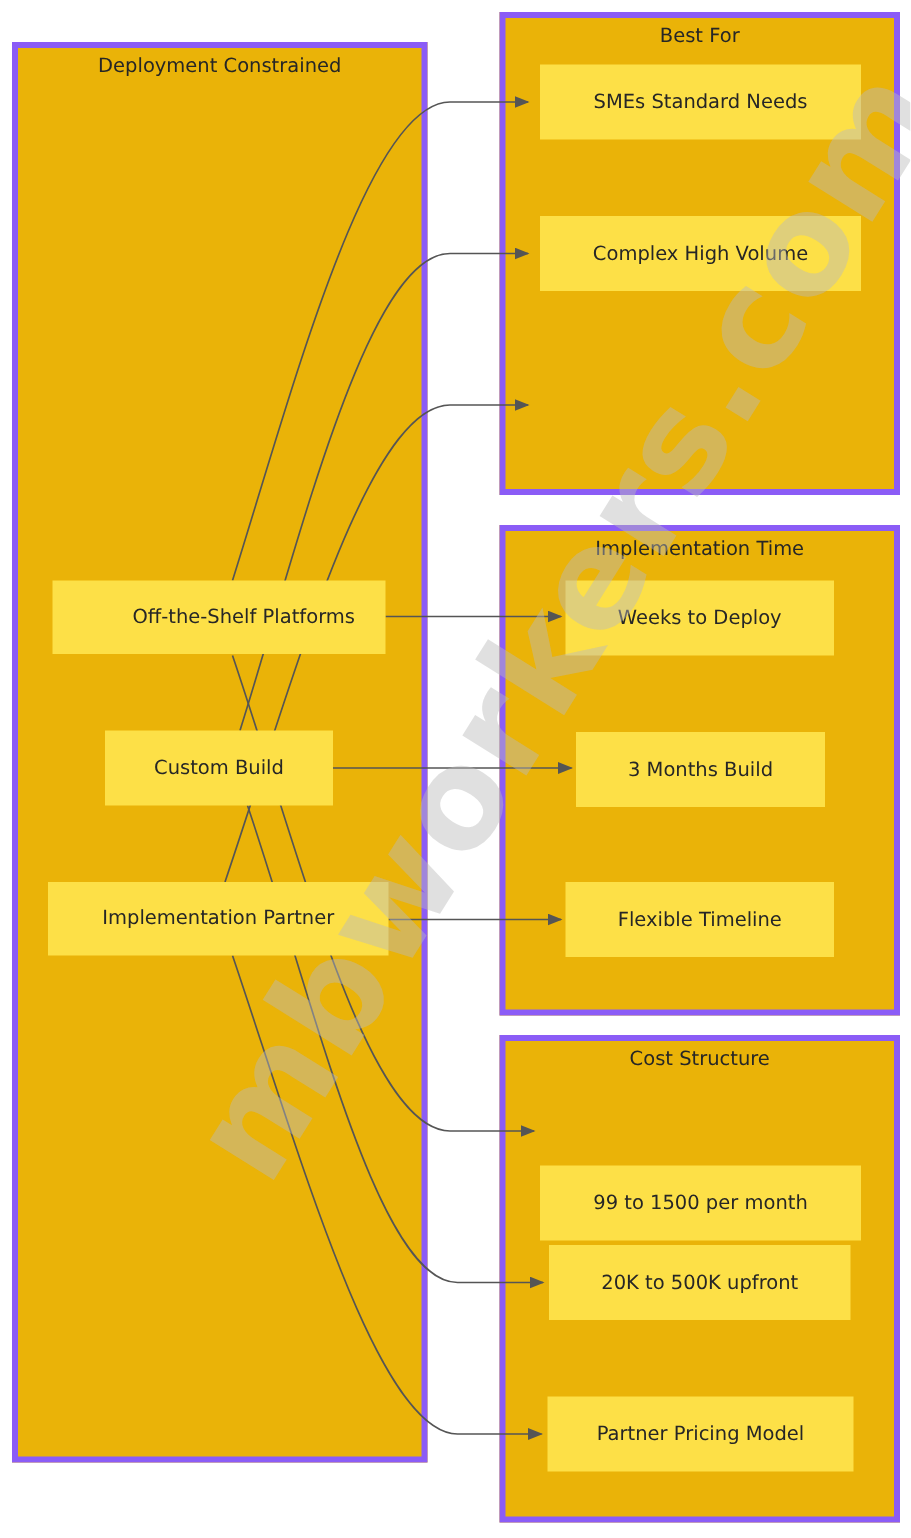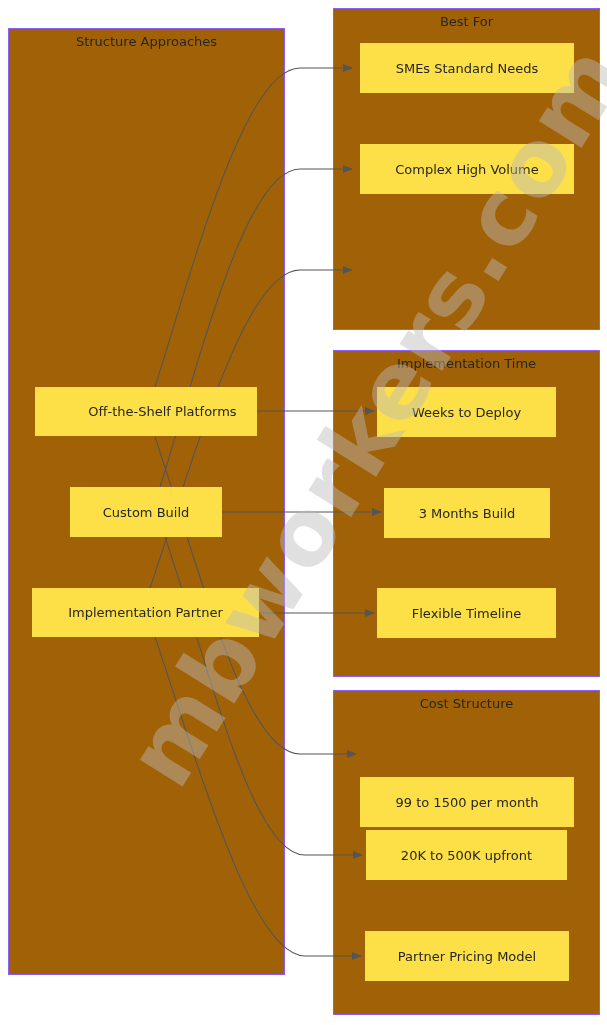--- a/index.html
+++ b/index.html
@@ -6,22 +6,22 @@
   #stage {
     position: relative;
     width: 607px;
     height: 1025px;
     background: #ffffff;
     font-family: "DejaVu Sans", "Liberation Sans", sans-serif;
     overflow: hidden;
   }
   .panel {
     position: absolute;
-    background: #a16207;
-    border: 1px solid #8b5cf6;
+    background: #eab308;
+    border: 4px solid #8b5cf6;
     box-sizing: border-box;
     z-index: 1;
   }
   .panel-title {
     position: absolute;
     top: 5px;
     left: 0;
     width: 100%;
     text-align: center;
     font-size: 13px;
@@ -61,21 +61,21 @@
     z-index: 4;
     pointer-events: none;
   }
 </style>
 </head>
 <body>
 
 <div id="stage">
 
   <div class="panel" style="left:8px; top:28px; width:277px; height:947px;">
-    <div class="panel-title">Structure Approaches</div>
+    <div class="panel-title">Deployment Constrained</div>
   </div>
 
   <div class="panel" style="left:333px; top:8px; width:267px; height:322px;">
     <div class="panel-title">Best For</div>
   </div>
 
   <div class="panel" style="left:333px; top:350px; width:267px; height:327px;">
     <div class="panel-title">Implementation Time</div>
   </div>
 

